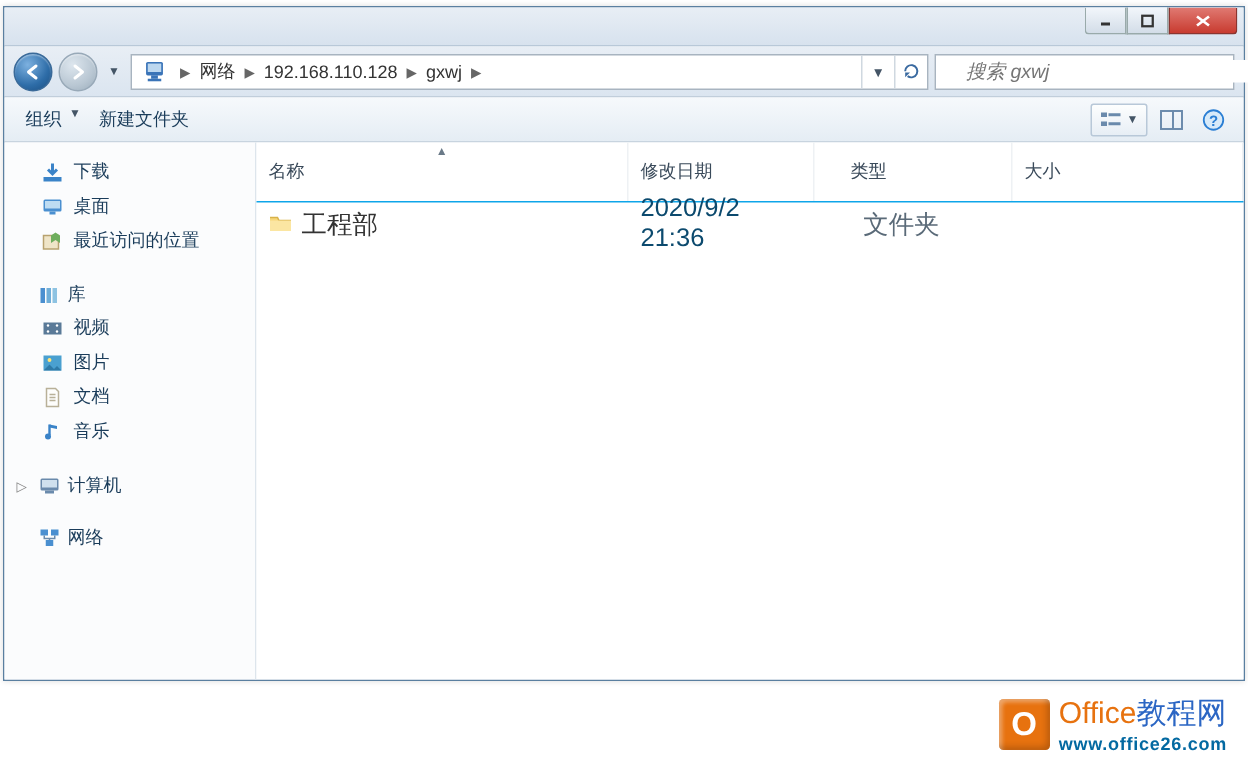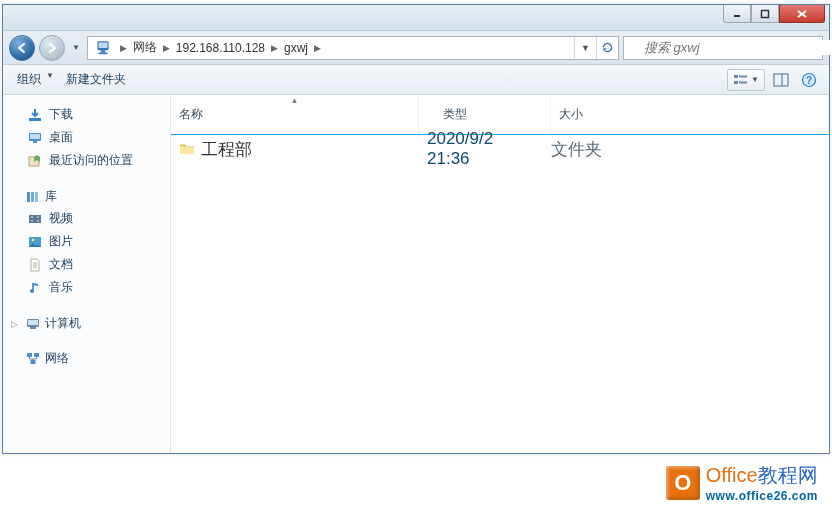--- a/index.html
+++ b/index.html
@@ -54,21 +54,21 @@
     .col { display:flex; align-items:center; padding:0 8px; border-right:1px solid #eef1f4; position:relative;}
     .col.name { width:248px; }
     .col.date { width:124px; }
     .col.type { width:116px;margin-left:16px; }
     .col.size { flex:1; }
     .sort-caret { position:absolute; left:50%; top:1px; transform:translateX(-50%); font-size:8px; color:#6a7a88;}
     .row { display:flex; align-items:center; height:24px; font-size:17px; color:#333; padding-top:4px;}
     .row .c { padding:0 8px; }
     .row .c.name { width:248px; display:flex; align-items:center; gap:6px;}
     .row .c.date { width:124px; color:#0c4a6e;}
-    .row .c.type { width:116px; color:#5a6a78;}
+    .row .c.type { width:116px; color:#5a6a78;text-align:center;}
     .row .c.size { flex:1; }
 
     
     .wm { position:absolute; right:14px; bottom:6px; text-align:left; font-family:Arial, sans-serif; display:flex; align-items:center; gap:6px;}
     .wm .logo { width:34px; height:34px; background:#e7720f; border-radius:3px; display:flex; align-items:center; justify-content:center; box-shadow:inset -2px -2px 4px rgba(0,0,0,.2), inset 2px 2px 3px rgba(255,255,255,.4);}
     .wm .logo span { color:#fff; font-weight:bold; font-size:22px;}
     .wm .txt .l1 { font-size:20px; font-weight:normal; }
     .wm .txt .l1 .o { color:#e7720f; }
     .wm .txt .l1 .b { color:#2b66c4; }
     .wm .txt .l2 { font-size:12px; color:#0369a1; font-weight:bold; letter-spacing:.5px;}
@@ -282,20 +282,23 @@
         </div>
       </div>
     </div>
 
     <div class="content">
       <div class="cols">
         <div class="col name">
           <span>名称</span>
           <span class="sort-caret">▲</span>
         </div>
+        <div class="col date">
+            <span>修改日期</span>
+          </div>
         <div class="col type">
             <span>类型</span>
           </div>
         <div class="col size">
             <span>大小</span>
           </div>
       </div>
 
       <div class="row">
         <div class="c name">

